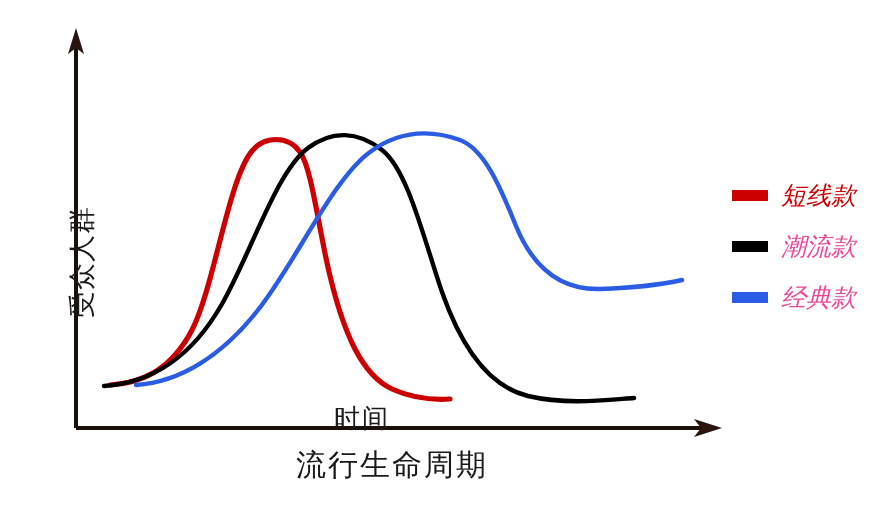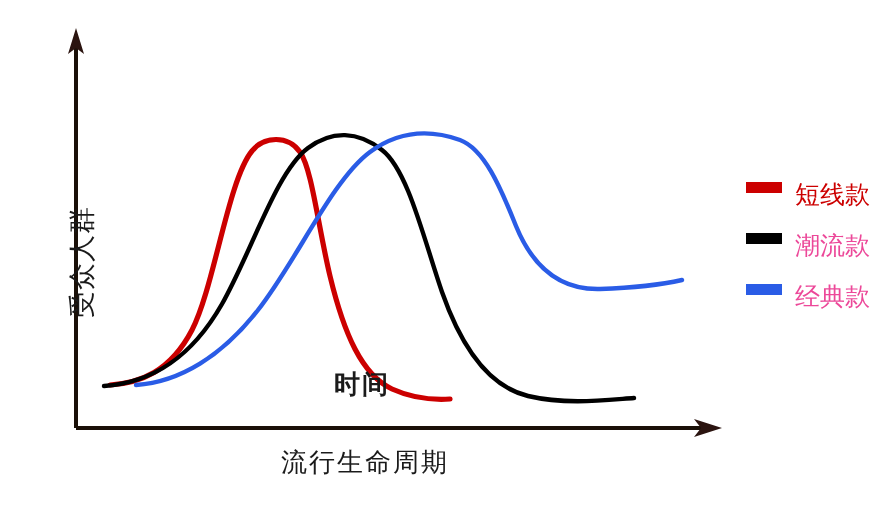--- a/index.html
+++ b/index.html
@@ -35,41 +35,42 @@
   #ylabel {
     left: 0;
     top: 0;
     font-size: 27px;
     transform-origin: left top;
     letter-spacing: 1px;
   }
   #xlabel-inner {
     font-size: 26px;
     left: 334px;
-    top: 372px;
+    top: 406px;
     letter-spacing: 2px;
-    font-weight: bold;
   }
   #xlabel-outer {
-    font-size: 26px;
-    left: 281px;
+    font-size: 30px;
+    left: 296px;
     top: 450px;
     letter-spacing: 2px;
   }
   #legend {
     position: absolute;
     left: 730px;
     top: 182px;
     width: 140px;
   }
   .legend-row {
     position: absolute;
-    left: 16px;
+    left: 2px;
     display: flex;
+    align-items: center;
     height: 26px;
+    font-style: italic;
   }
   .legend-swatch {
     width: 36px;
     height: 11px;
     flex: 0 0 auto;
   }
   .legend-text {
     margin-left: 13px;
     font-family: "Liberation Serif", "DejaVu Serif", serif;
     font-size: 25px;

